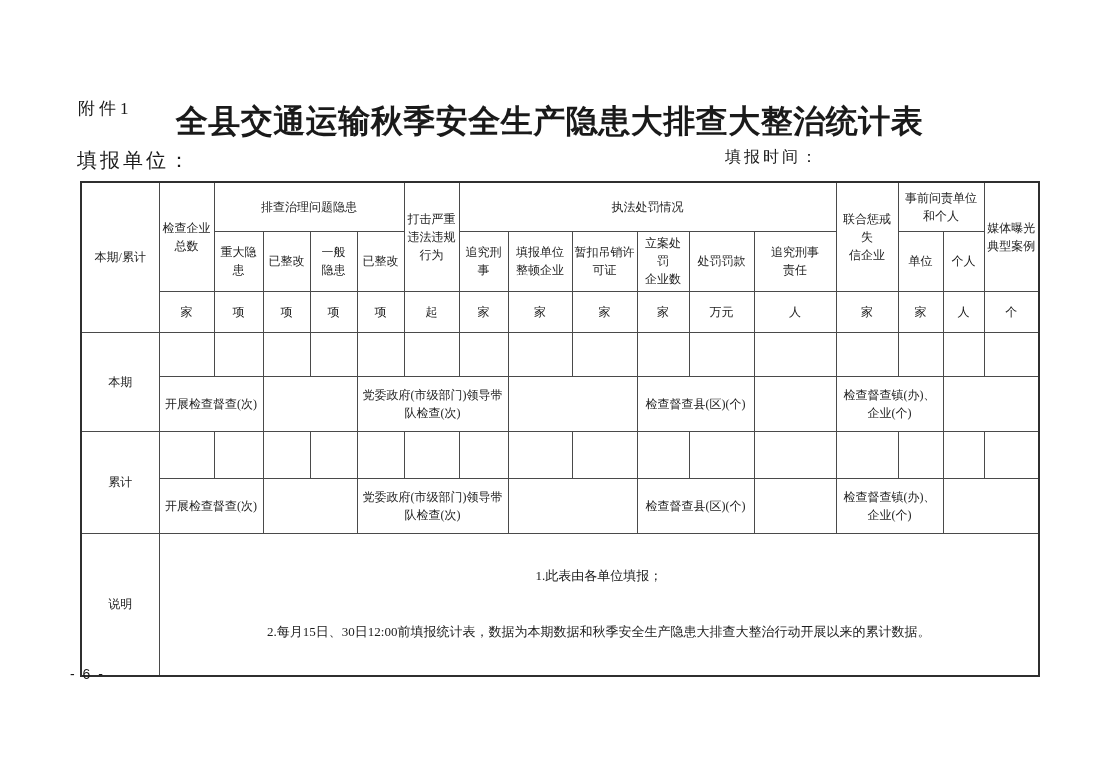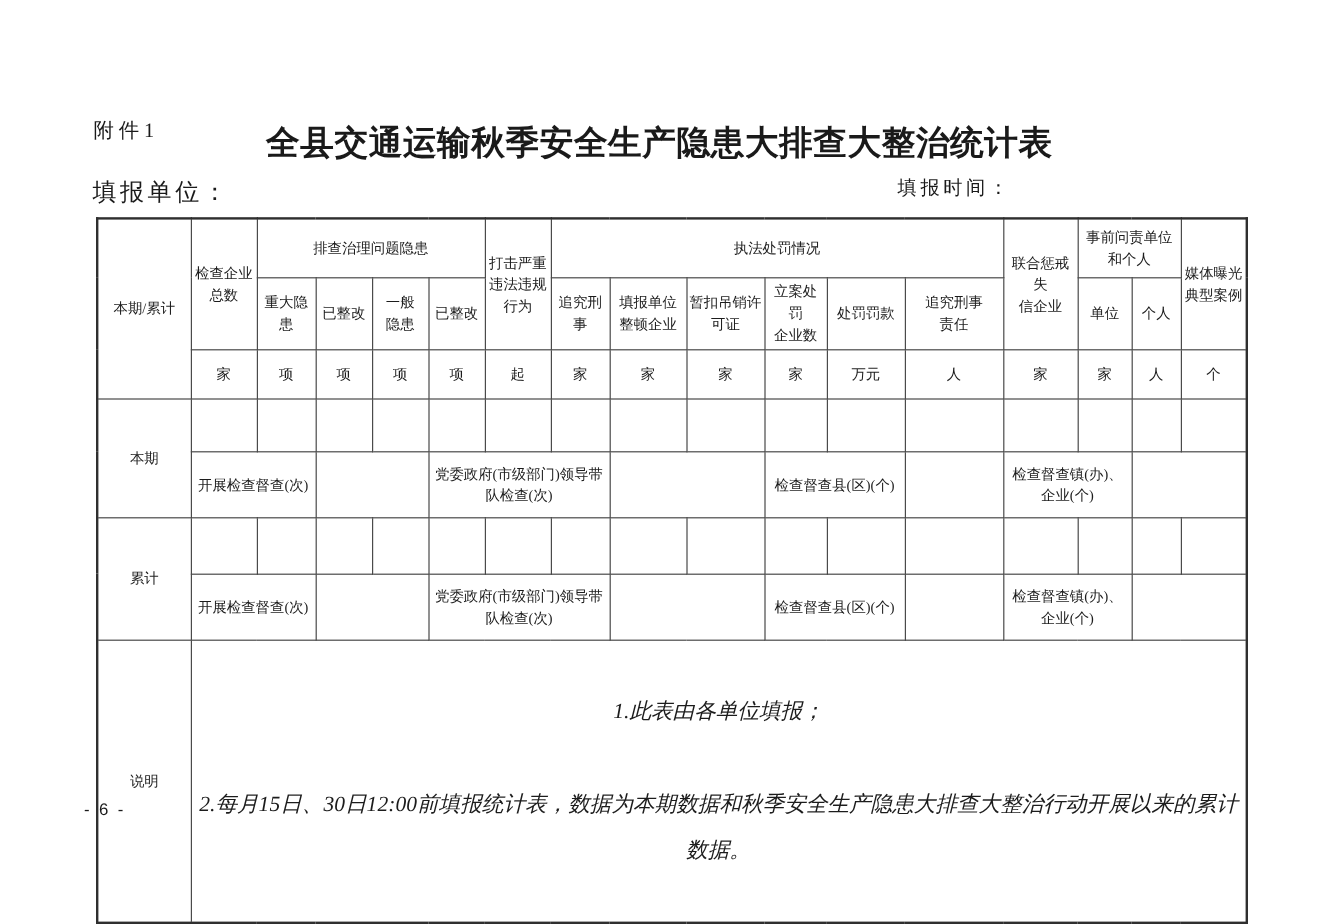--- a/index.html
+++ b/index.html
@@ -6,43 +6,43 @@
   body{
     width:1099px;height:770px;position:relative;background:#ffffff;
     font-family:"Liberation Serif","DejaVu Serif",serif;color:#1a1a1a;
     overflow:hidden;
   }
   .attachment{
     position:absolute;left:78px;top:64px;font-size:17px;letter-spacing:4px;margin-top:33px;
   }
   .doc-title{
     position:absolute;left:0;top:100px;width:1099px;text-align:center;
-    font-size:28px;font-weight:bold;letter-spacing:0.5px;
+    font-size:32px;font-weight:bold;letter-spacing:0.5px;
   }
   .fill-unit{position:absolute;left:77px;top:147px;font-size:20px;letter-spacing:3px;}
-  .fill-time{position:absolute;left:748px;top:147px;font-size:16px;letter-spacing:3px;}
+  .fill-time{position:absolute;left:725px;top:147px;font-size:16px;letter-spacing:3px;}
   .page-number{position:absolute;left:70px;top:666px;font-size:14px;letter-spacing:2px;font-family:"Liberation Sans","DejaVu Sans",sans-serif;}
 
   table.stat{
     position:absolute;left:80px;top:181px;width:958px;
     border-collapse:collapse;table-layout:fixed;
     font-size:12px;line-height:1.5;color:#1c1c1c;
     border:2px solid #2f2f2f;
   }
   table.stat td{
     border:1px solid #4a4a4a;
     text-align:center;vertical-align:middle;
     white-space:pre-line;
     padding:1px 2px;
     overflow:hidden;
   }
   td.nowrap{white-space:nowrap;}
   td.notes-cell{
     text-align:left;vertical-align:middle;padding:8px 16px;
-    font-size:18px;line-height:2.15;white-space:normal;font-style:italic;
+    font-size:13px;line-height:2.15;white-space:normal;
   }
 </style>
 </head>
 <body>
 
 <div class="attachment">附件1</div>
 
 <div class="doc-title">全县交通运输秋季安全生产隐患大排查大整治统计表</div>
 
 <div class="fill-unit">填报单位：</div>

